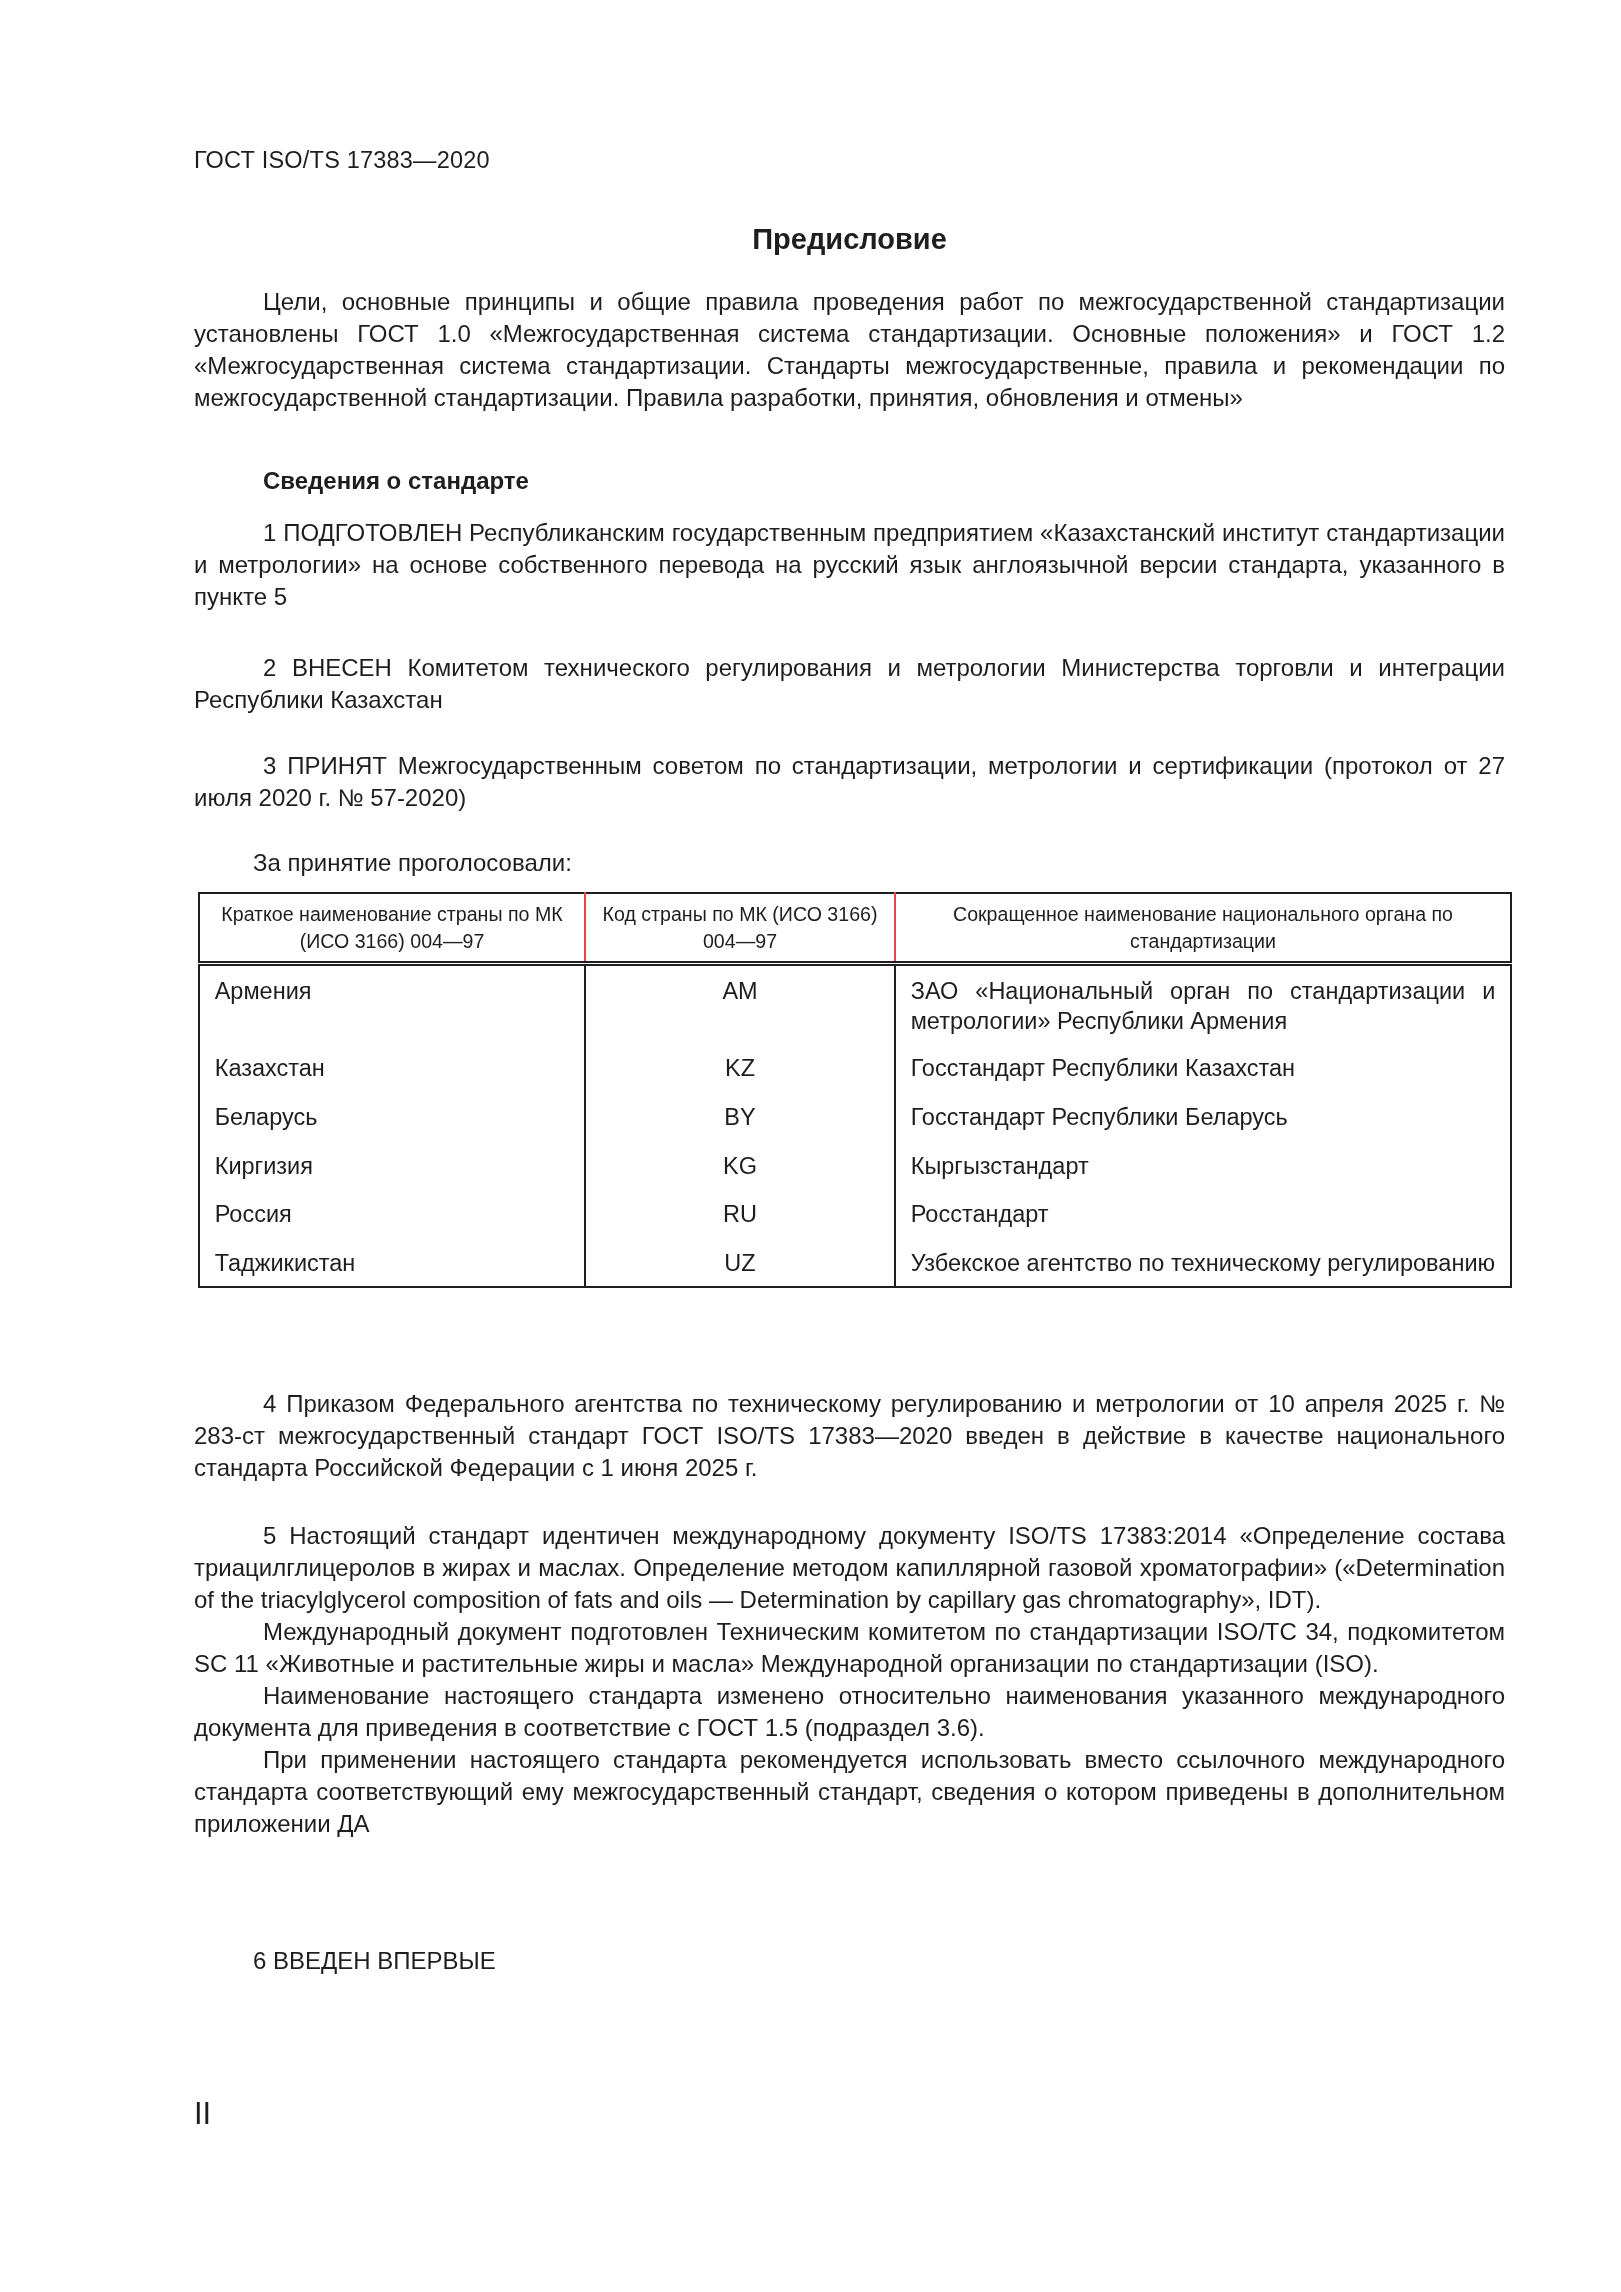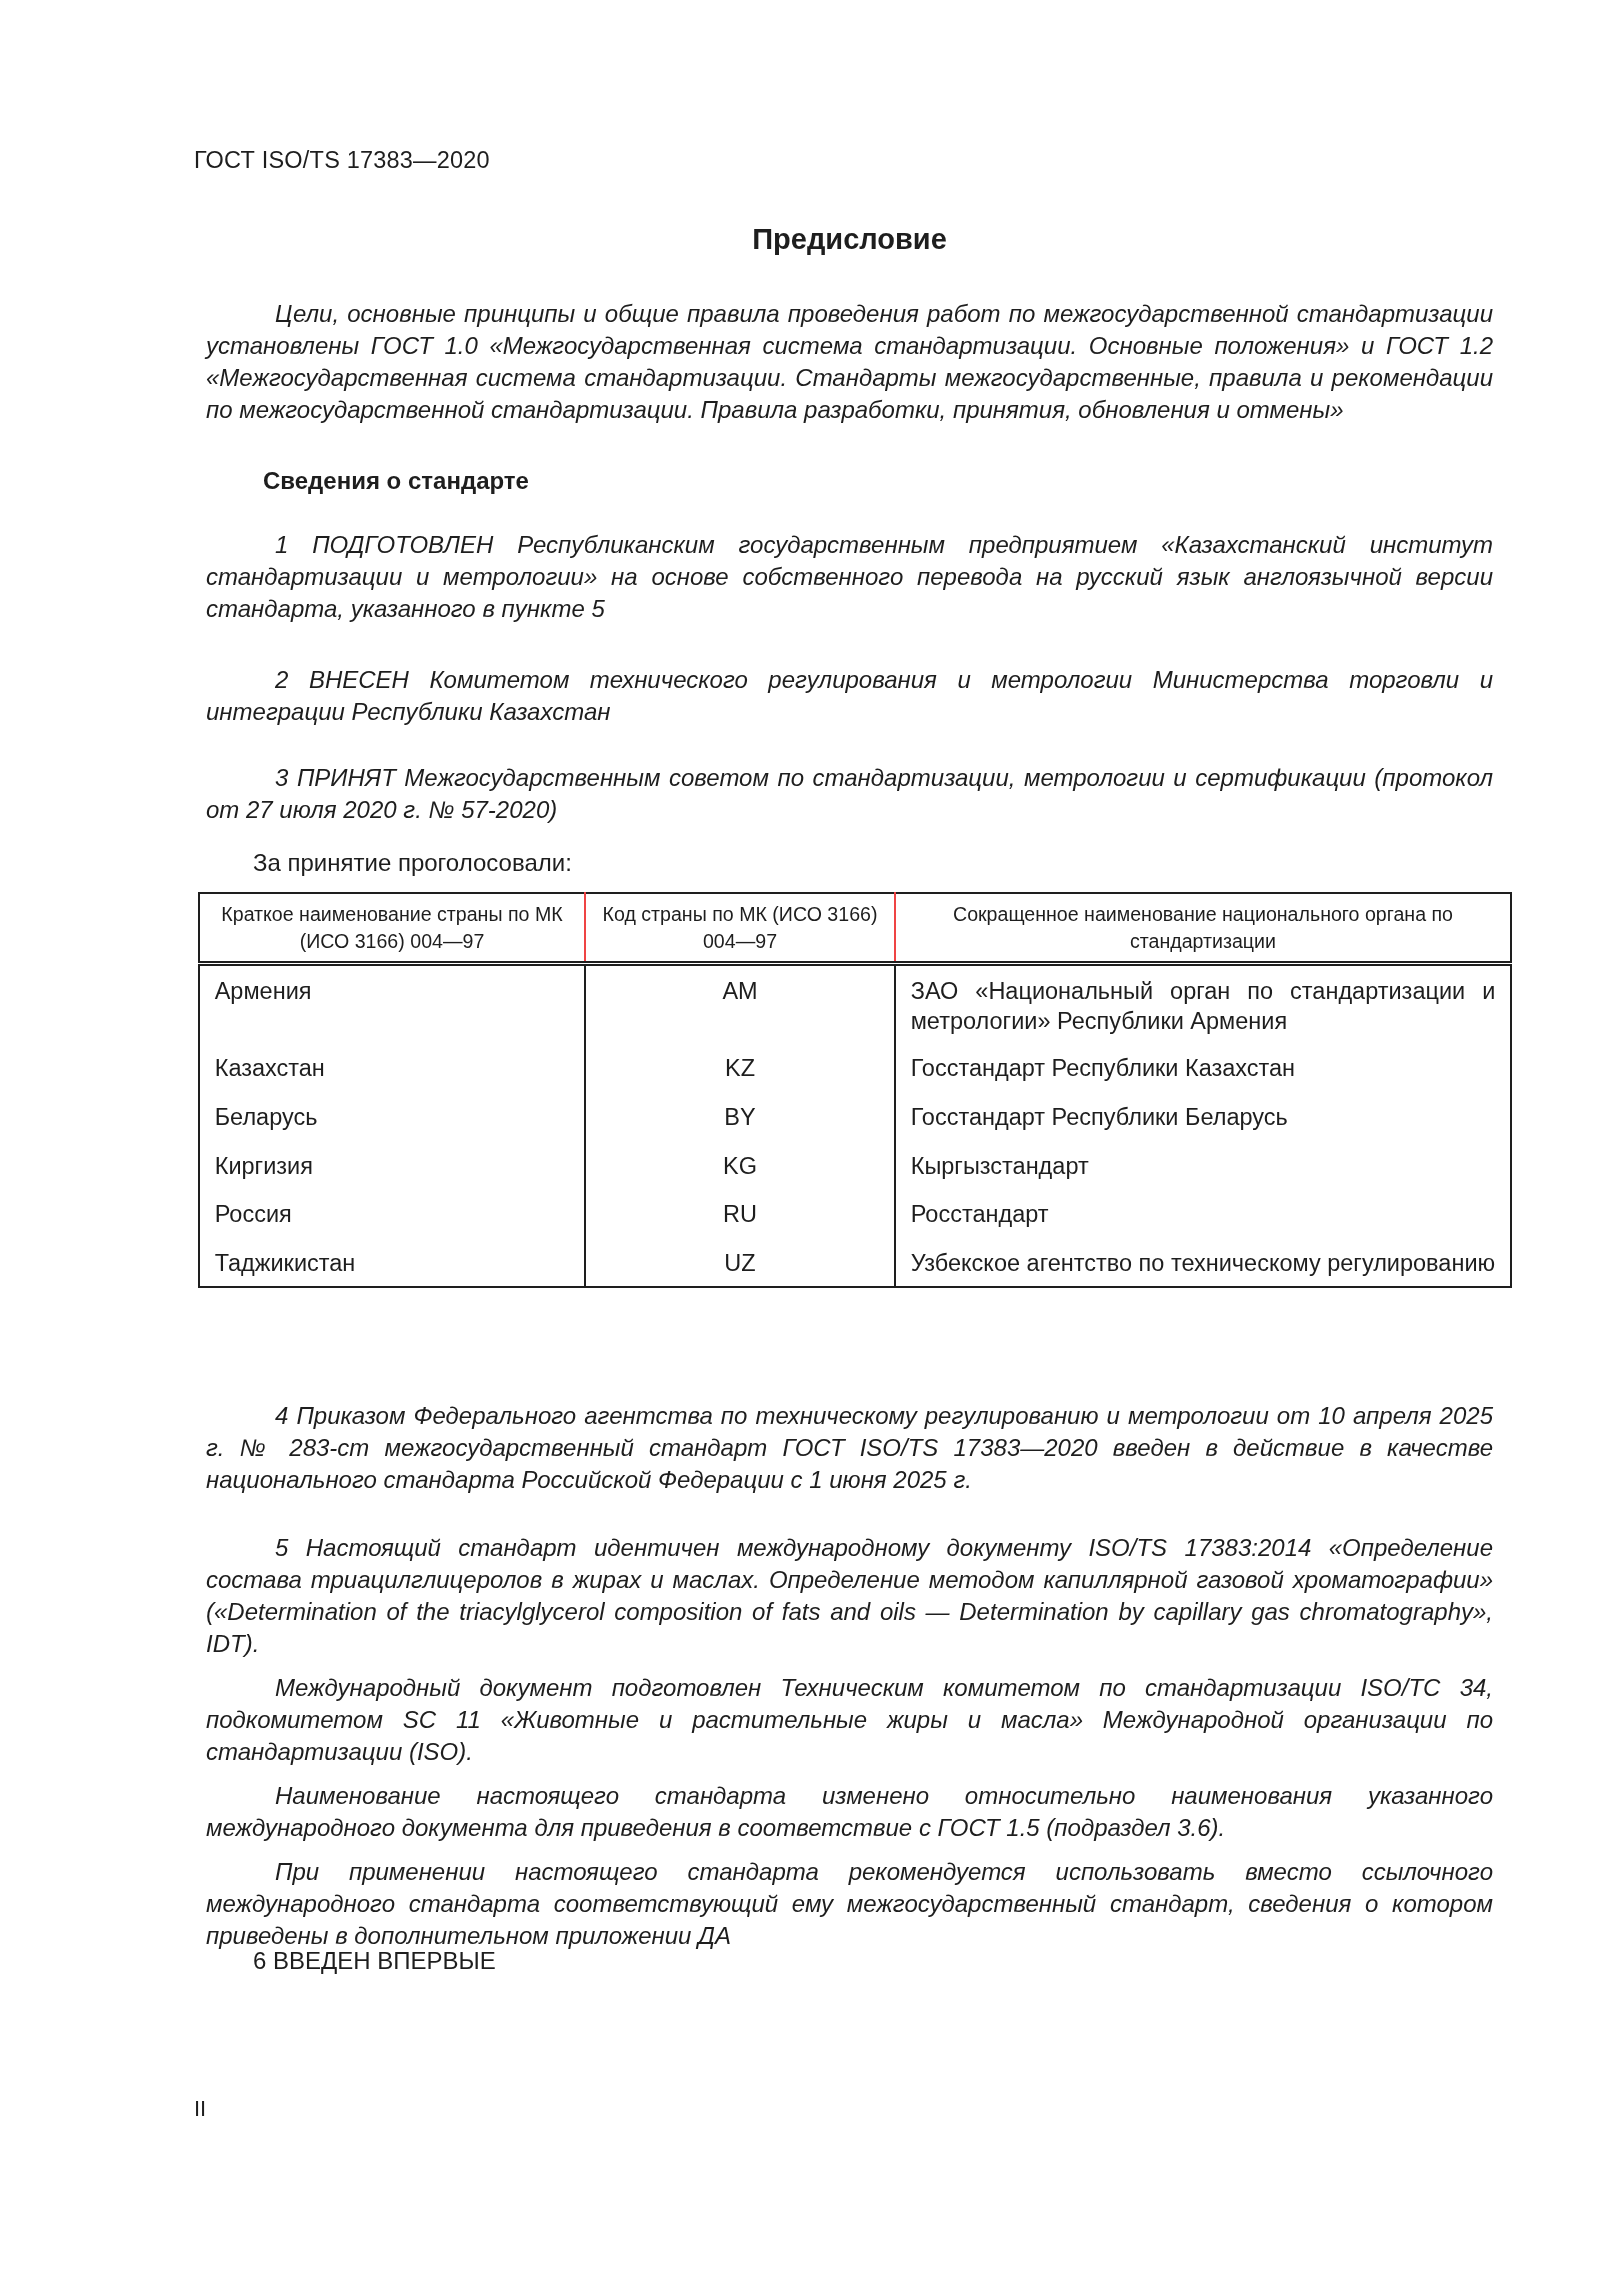--- a/index.html
+++ b/index.html
@@ -40,23 +40,22 @@
   }
   .block {
     position: absolute;
     left: 0;
     width: 100%;
     font-size: 24px;
     line-height: 32px;
     text-align: justify;
   }
   .block p {
-    margin: 12px;
+    margin: 0;
     text-indent: 69px;
-    font-style: italic;
   }
   .subhead {
     position: absolute;
     left: 69px;
     font-size: 24px;
     font-weight: bold;
   }
   .plain {
     position: absolute;
     left: 59px;
@@ -94,21 +93,21 @@
   table.vote td:first-child { border-left: none; }
   table.vote td.code { text-align: center; }
   table.vote td.body { text-align: justify; }
   table.vote tr.r1 td { padding-top: 9.8px; padding-bottom: 17.6px; }
   table.vote tr.rn td { padding-top: 0; padding-bottom: 18.6px; }
   table.vote tr.rlast td { padding-top: 0; padding-bottom: 7.8px; }
   .page-num {
     position: absolute;
     left: 0;
     top: 2096px;
-    font-size: 22px;
+    font-size: 31px;
   }
   col.c1 { width: 386px; }
   col.c2 { width: 310px; }
   col.c3 { width: 616px; }
 </style>
 </head>
 <body>
 
 <div class="page">
 

